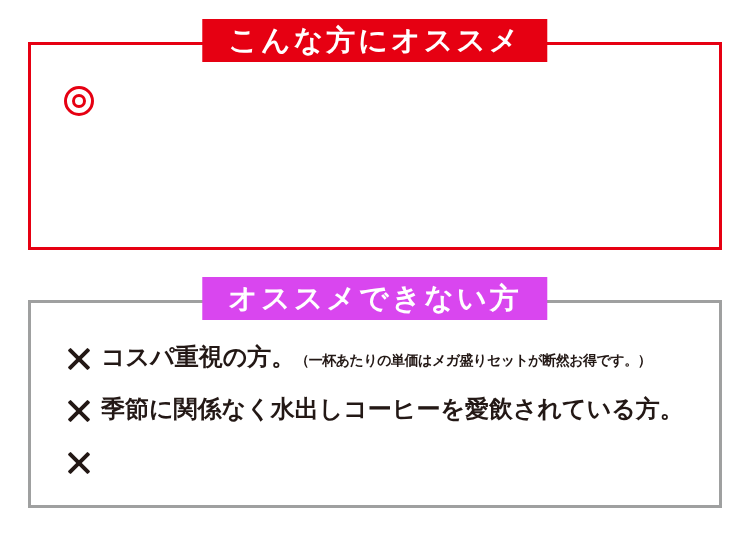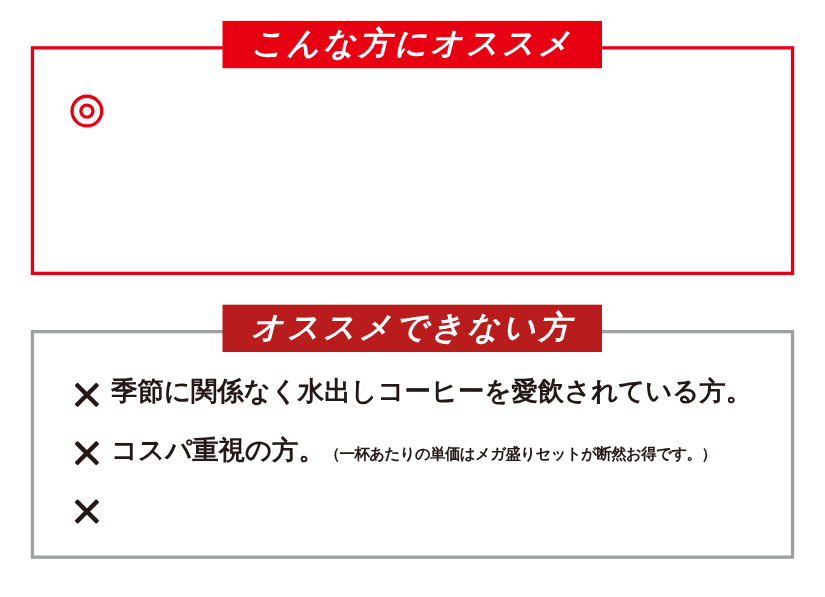--- a/index.html
+++ b/index.html
@@ -52,24 +52,23 @@
     transform: translateX(-50%);
     height: 43px;
     line-height: 43px;
     padding: 0 26px;
     color: #ffffff;
     font-size: 29px;
     font-weight: bold;
     letter-spacing: 3px;
     white-space: nowrap;
     text-align: center;
-    font-style: italic;
   }
   .header-band.red { background: #e60012; }
-  .header-band.gray { background: #b91c1c; }
+  .header-band.gray { background: #d946ef; }
 
   .items {
     position: absolute;
     left: 0;
     top: 0;
     width: 100%;
     height: 100%;
     padding: 38px 0 0 0;
     box-sizing: border-box;
   }
@@ -170,26 +169,26 @@
     </div>
   </div>
 
   <div class="block block-not">
     <div class="header-band gray">オススメできない方</div>
 
     <div class="items">
 
       <div class="item">
         <span class="marker"><span class="cross-icon"></span></span>
-        <span class="item-text">季節に関係なく水出しコーヒーを愛飲されている方。</span>
+        <span class="item-text"><span>コスパ重視の方。</span><span class="item-note">（一杯あたりの単価はメガ盛りセットが断然お得です。）</span></span>
       </div>
 
       <div class="item">
         <span class="marker"><span class="cross-icon"></span></span>
-        <span class="item-text"><span>コスパ重視の方。</span><span class="item-note">（一杯あたりの単価はメガ盛りセットが断然お得です。）</span></span>
+        <span class="item-text">季節に関係なく水出しコーヒーを愛飲されている方。</span>
       </div>
 
       <div class="item">
         <span class="marker"><span class="cross-icon"></span></span>
       </div>
 
     </div>
   </div>
 
 </div>

